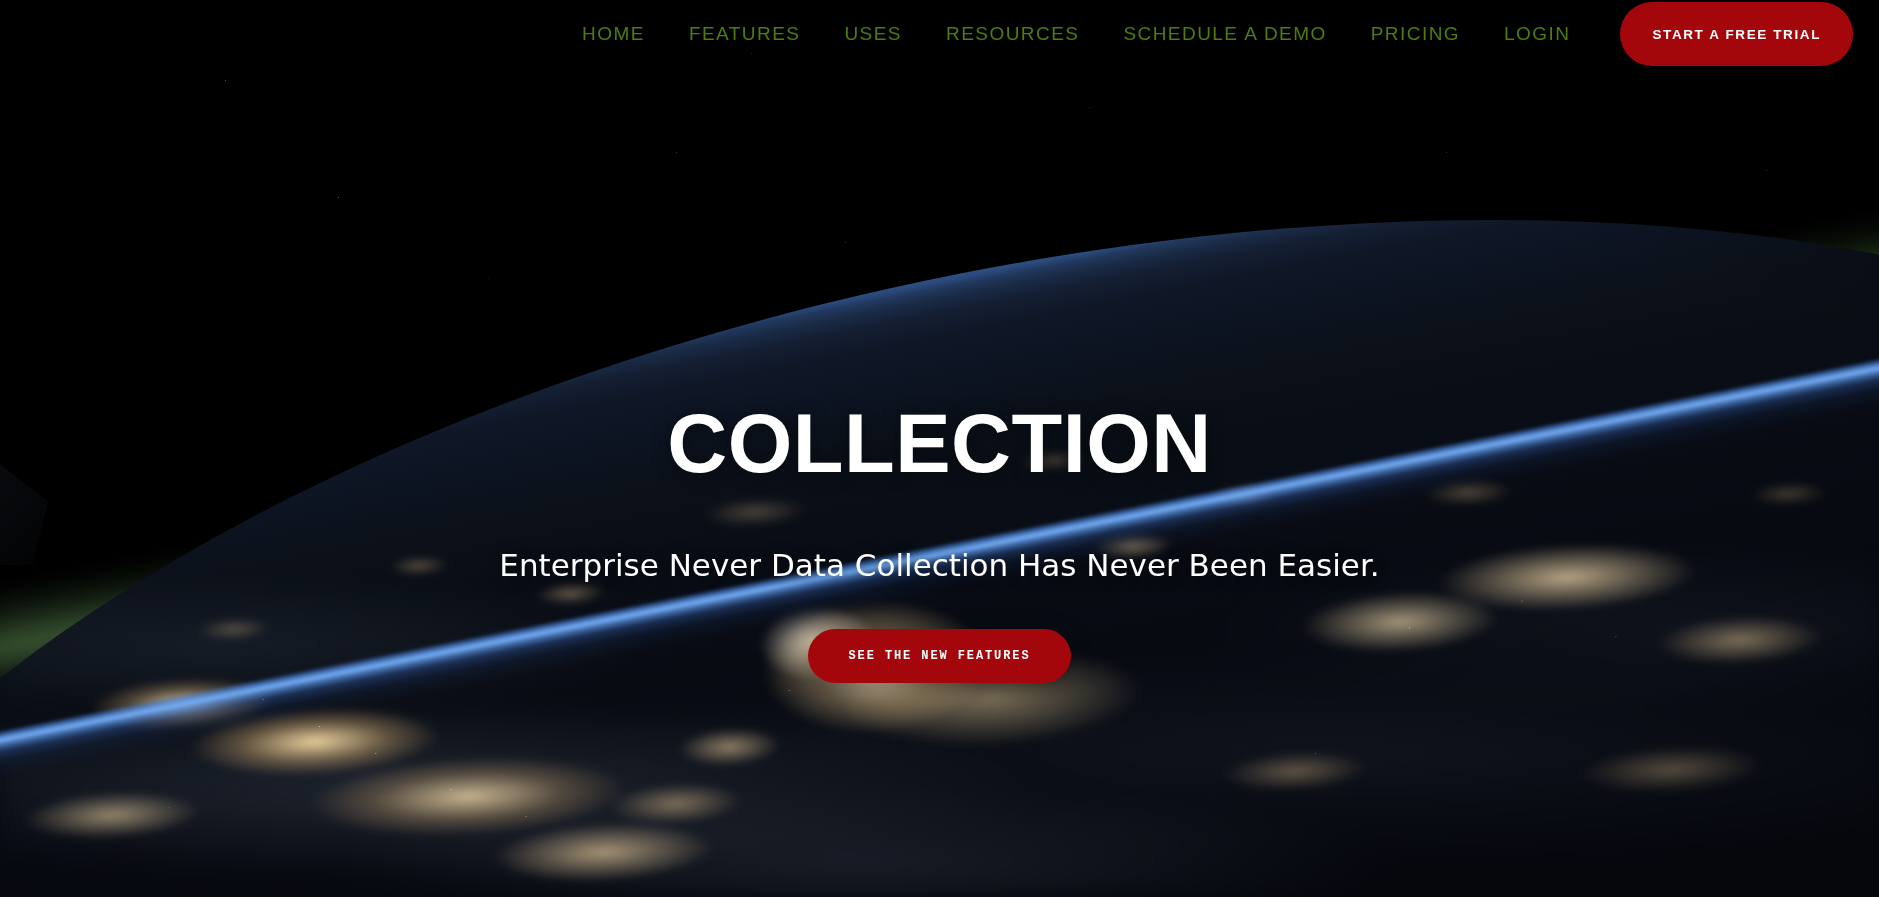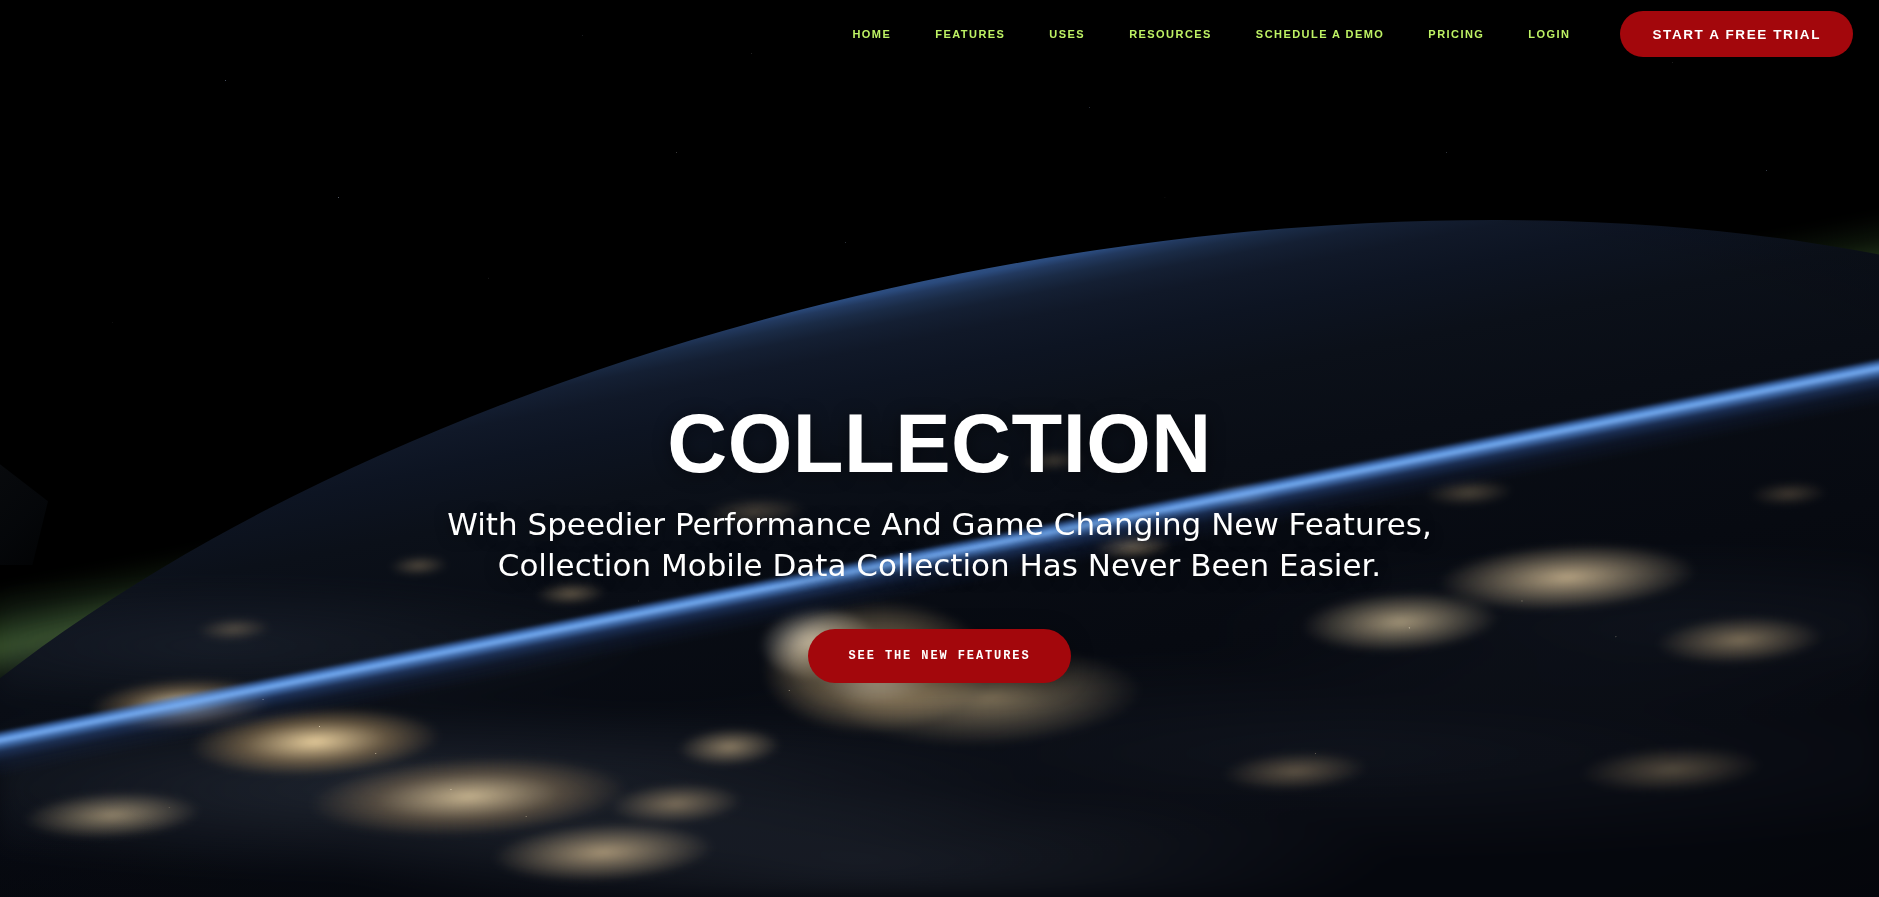--- a/index.html
+++ b/index.html
@@ -251,39 +251,39 @@
     top:2px;
   }
 
   .main-nav {
     margin-left:auto;
     display:flex;
     align-items:center;
     gap:0;
   }
   .nav-link {
-    color:#bef264;
+    color:#4d7c0f;
     text-decoration:none;
-    font-size:11px;
-    font-weight:700;
+    font-size:19px;
+    font-weight:400;
     letter-spacing:1.45px;
     text-transform:uppercase;
     padding:0 22px;
     white-space:nowrap;
     font-family:"Liberation Sans", sans-serif;
   }
 
   .trial-btn {
     margin-left:28px;
     margin-right:26px;
     background:#A3070C;
     color:#ffffff;
     border:none;
     border-radius:999px;
-    height:46px;
+    height:64px;
     padding:0 32px;
     font-size:13.5px;
     font-weight:700;
     letter-spacing:1.6px;
     text-transform:uppercase;
     cursor:pointer;
     white-space:nowrap;
     font-family:"Liberation Sans", sans-serif;
     display:flex;
     align-items:center;
@@ -374,20 +374,20 @@
     <button class="trial-btn" type="button">START A FREE TRIAL</button>
   </header>
 
   <div class="hero-copy">
     <h1 class="hero-title">
       <br>
       <span>COLLECTION</span>
     </h1>
 
     <p class="hero-sub">
-      <span>With Speedier Performance And Game Changing New Features,</span><br>
-      <span>Collection Mobile Data Collection Has Never Been Easier.</span>
+      <br>
+      <span>Enterprise Never Data Collection Has Never Been Easier.</span>
     </p>
 
     <button class="hero-cta" type="button">SEE THE NEW FEATURES</button>
   </div>
 
 </div>
 
 </body></html>

